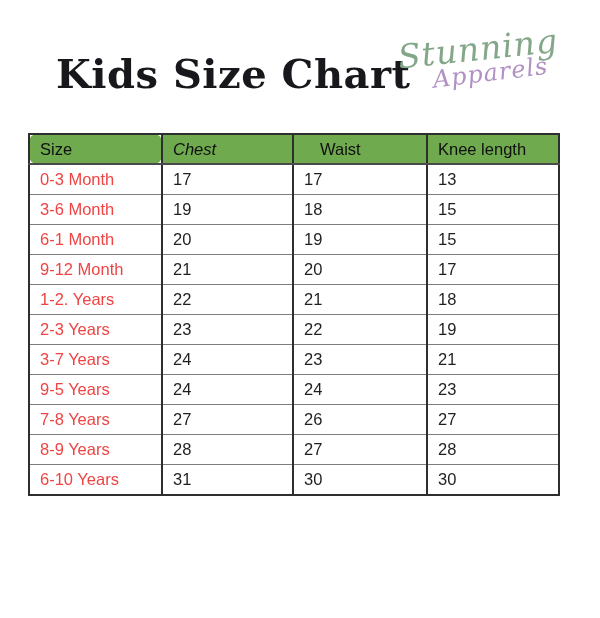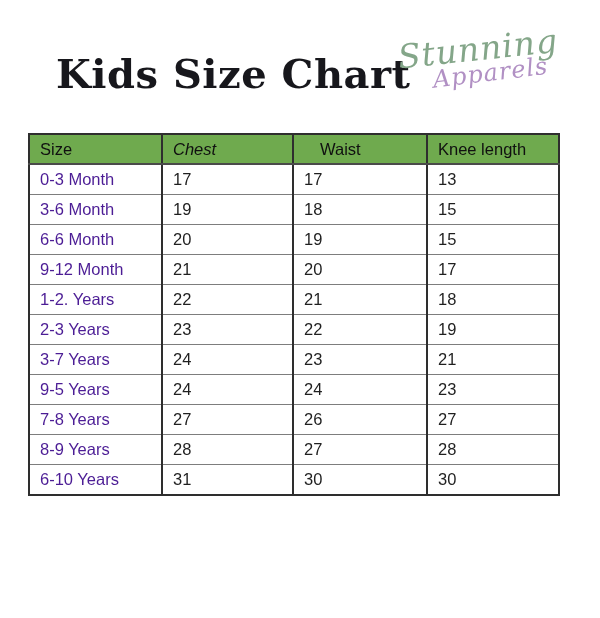--- a/index.html
+++ b/index.html
@@ -86,21 +86,21 @@
   }
   table.size-chart th:nth-child(1) { border-left: none; }
   table.size-chart td {
     height: 29px;
     padding: 0 0 0 10px;
     border-left: 2px solid #2e2e2e;
     border-top: 1.5px solid #7d7d7d;
     background: #ffffff;
   }
   table.size-chart td:nth-child(1) { border-left: none; }
-  table.size-chart tr td:first-child { color: #4c1d95; }
+  table.size-chart tr td:first-child { color: #ef4444; }
 </style>
 </head>
 <body>
 
 <div class="page">
 
   <div class="page-title">Kids Size Chart</div>
 
   <div class="logo">
     <span class="logo-line1" style="color: rgb(132, 166, 137);">Stunning</span><br>
@@ -109,41 +109,41 @@
 
   <table class="size-chart">
     <colgroup>
       <col class="c1">
         <col class="c2">
         <col class="c3">
         <col class="c4">
     </colgroup>
     <thead>
       <tr>
-        <th style="background: rgb(111, 170, 78);">Size</th>
+        <th style="background: rgb(111, 170, 78); border-radius: 8px;">Size</th>
         <th style="background: rgb(111, 170, 78); font-style: italic;">Chest</th>
         <th style="background: rgb(111, 170, 78);">Waist</th>
         <th style="background: rgb(111, 170, 78);">Knee  length</th>
       </tr>
     </thead>
     <tbody>
         <tr>
           <td>0-3 Month</td>
           <td>17</td>
           <td>17</td>
           <td>13</td>
         </tr>
         <tr>
           <td>3-6 Month</td>
           <td>19</td>
           <td>18</td>
           <td>15</td>
         </tr>
         <tr>
-          <td>6-6 Month</td>
+          <td>6-1 Month</td>
           <td>20</td>
           <td>19</td>
           <td>15</td>
         </tr>
         <tr>
           <td>9-12 Month</td>
           <td>21</td>
           <td>20</td>
           <td>17</td>
         </tr>

